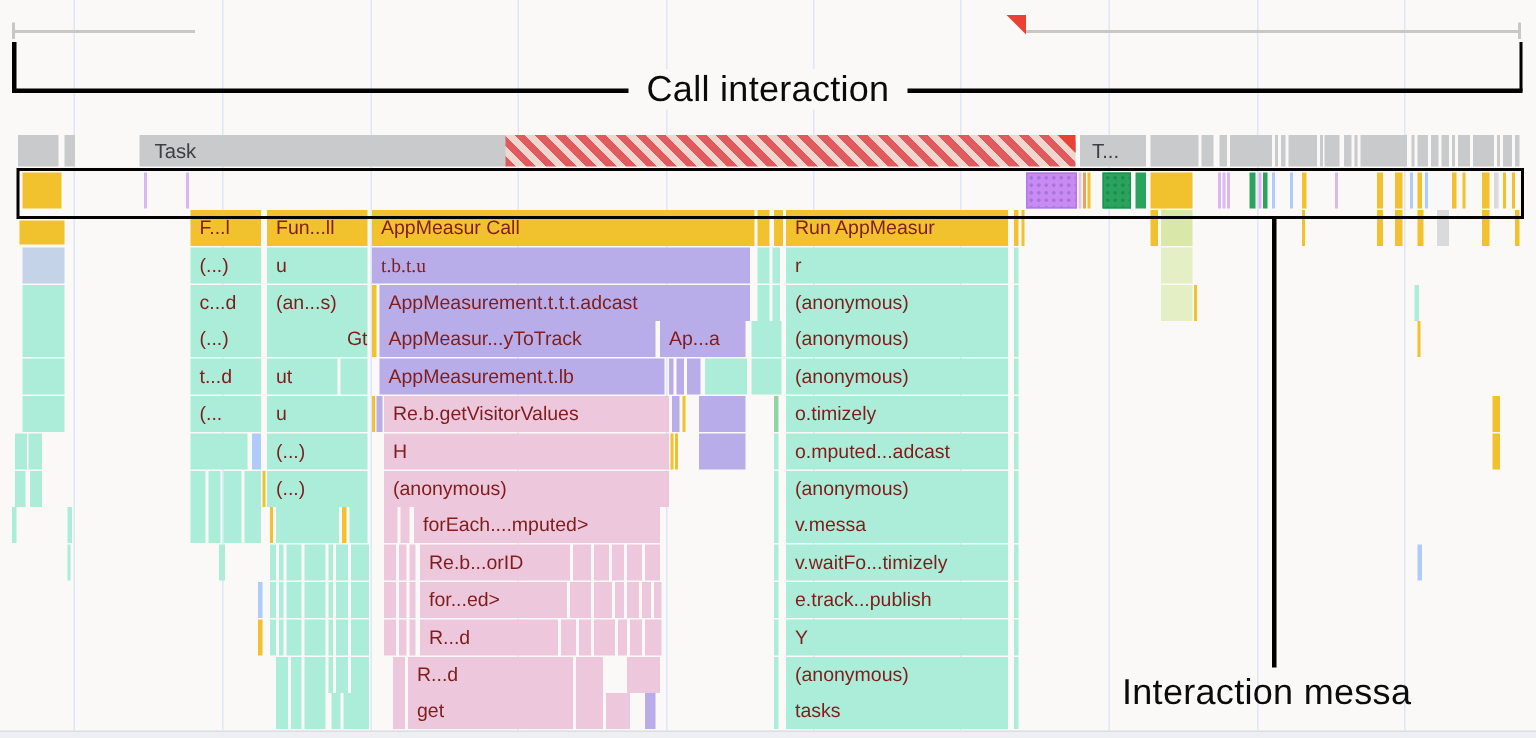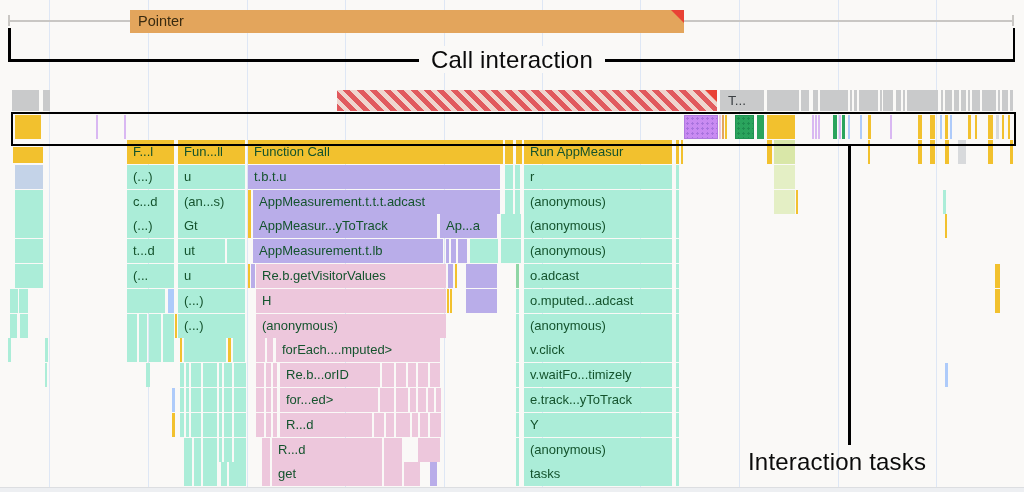--- a/index.html
+++ b/index.html
@@ -1,20 +1,20 @@
 <!DOCTYPE html>
 <html><head>
 <meta charset="utf-8">
 <style>
   html,body{margin:0;padding:0;background:#fff;}
   .stage{position:relative;width:1024px;height:492px;background:#FAF9F7;overflow:hidden;
          font-family:"Liberation Sans",sans-serif;}
   .gridline{position:absolute;top:0;width:1px;height:487px;background:#DEE7F5;z-index:1;}
   .seg{position:absolute;box-sizing:border-box;z-index:2;overflow:hidden;white-space:nowrap;}
-  .seg span{display:block;padding-left:6px;font-size:13px;color:#14532d;overflow:hidden;white-space:nowrap;}
+  .seg span{display:block;padding-left:6px;font-size:13px;color:#7f1d1d;overflow:hidden;white-space:nowrap;}
   
   .whisker{position:absolute;height:2px;background:#C9C7C4;top:20px;z-index:2;}
   .whisker-tick{position:absolute;width:2px;height:11px;background:#C9C7C4;top:15px;z-index:2;}
   
   .pointer-bar{position:absolute;left:130px;top:10px;width:554px;height:23px;background:#E3A55C;z-index:2;}
   .pointer-bar span{display:block;padding-left:8px;font-size:14.5px;line-height:23px;color:#3A2B10;}
   .corner-tri{position:absolute;width:0;height:0;z-index:3;}
   
   .bracket{position:absolute;background:#000;z-index:6;}
   .big-label{position:absolute;z-index:7;font-size:24px;color:#0B0B0B;letter-spacing:0.2px;}
@@ -53,36 +53,36 @@
       <div class="gridline" style="left: 739px;"></div>
       <div class="gridline" style="left: 838px;"></div>
       <div class="gridline" style="left: 936px;"></div>
     </div>
 
   <div class="whisker" style="left:8px;width:122px;"></div>
   <div class="whisker" style="left:684px;width:330px;"></div>
   <div class="whisker-tick" style="left:8px;"></div>
   <div class="whisker-tick" style="left:1012px;"></div>
 
-  <div class="pointer-bar">
-    <span>Pointer</span>
-  </div>
   <div class="corner-tri" style="left:671px;top:10px;border-top:13px solid #E94235;border-left:13px solid transparent;"></div>
 
   <div class="bracket" style="left:8px;top:28px;width:2.5px;height:33px;"></div>
   <div class="bracket" style="left:8px;top:59px;width:1007px;height:3px;"></div>
   <div class="bracket" style="left:1012.5px;top:28px;width:2.5px;height:33px;"></div>
   <div class="big-label center-label">
     <span>Call interaction</span>
   </div>
 
   <div id="task-left">
       <div class="seg" style="left: 12px; top: 90px; width: 27px; height: 21px; background: rgb(201, 202, 203);"></div>
       <div class="seg" style="left: 43px; top: 90px; width: 7px; height: 21px; background: rgb(201, 202, 203);"></div>
     </div>
+  <div class="task-main">
+    <span>Task</span>
+  </div>
   <div class="task-hatch"></div>
   <div class="corner-tri" style="left:705px;top:90px;border-top:12px solid #E94235;border-left:12px solid transparent;"></div>
   <div class="task-tail">
     <span>T...</span>
   </div>
   <div id="task-barcode">
       <div class="seg" style="left: 767px; top: 90px; width: 32px; height: 21px; background: rgb(201, 202, 203);"></div>
       <div class="seg" style="left: 801px; top: 90px; width: 8px; height: 21px; background: rgb(201, 202, 203);"></div>
       <div class="seg" style="left: 813px; top: 90px; width: 5px; height: 21px; background: rgb(201, 202, 203);"></div>
       <div class="seg" style="left: 820px; top: 90px; width: 28px; height: 21px; background: rgb(201, 202, 203);"></div>
@@ -142,21 +142,21 @@
 
   <div id="flame">
       <div class="seg" style="left: 13px; top: 147px; width: 30px; height: 16px; background: rgb(242, 193, 46);"></div>
       <div class="seg" style="left: 127px; top: 140px; width: 47px; height: 23.5px; background: rgb(242, 193, 46);">
         <span style="line-height: 23.5px;">F...l</span>
       </div>
       <div class="seg" style="left: 178px; top: 140px; width: 67px; height: 23.5px; background: rgb(242, 193, 46);">
         <span style="line-height: 23.5px;">Fun...ll</span>
       </div>
       <div class="seg" style="left: 248px; top: 140px; width: 255px; height: 23.5px; background: rgb(242, 193, 46);">
-        <span style="line-height: 23.5px;">Function Call</span>
+        <span style="line-height: 23.5px;">AppMeasur Call</span>
       </div>
       <div class="seg" style="left: 505px; top: 140px; width: 8px; height: 23.5px; background: rgb(242, 193, 46);"></div>
       <div class="seg" style="left: 516px; top: 140px; width: 6px; height: 23.5px; background: rgb(242, 193, 46);"></div>
       <div class="seg" style="left: 524px; top: 140px; width: 148px; height: 23.5px; background: rgb(242, 193, 46);">
         <span style="line-height: 23.5px;">Run AppMeasur</span>
       </div>
       <div class="seg" style="left: 676px; top: 140px; width: 3px; height: 23.5px; background: rgb(242, 193, 46);"></div>
       <div class="seg" style="left: 681px; top: 140px; width: 2px; height: 23.5px; background: rgb(242, 193, 46);"></div>
       <div class="seg" style="left: 767px; top: 140px; width: 5px; height: 23.5px; background: rgb(242, 193, 46);"></div>
       <div class="seg" style="left: 774px; top: 140px; width: 21px; height: 23.5px; background: rgb(217, 231, 168);"></div>
@@ -168,21 +168,21 @@
       <div class="seg" style="left: 988px; top: 140px; width: 5px; height: 23.5px; background: rgb(242, 193, 46);"></div>
       <div class="seg" style="left: 1010px; top: 140px; width: 3px; height: 23.5px; background: rgb(242, 193, 46);"></div>
       <div class="seg" style="left: 15px; top: 165px; width: 28px; height: 23.5px; background: rgb(196, 211, 232);"></div>
       <div class="seg" style="left: 127px; top: 165px; width: 47px; height: 23.5px; background: rgb(171, 237, 216);">
         <span style="line-height: 23.5px;">(...)</span>
       </div>
       <div class="seg" style="left: 178px; top: 165px; width: 67px; height: 23.5px; background: rgb(171, 237, 216);">
         <span style="line-height: 23.5px;">u</span>
       </div>
       <div class="seg" style="left: 248px; top: 165px; width: 252px; height: 23.5px; background: rgb(185, 173, 233);">
-        <span style="line-height: 23.5px;">t.b.t.u</span>
+        <span style="line-height: 23.5px; font-family: Liberation Serif, serif;">t.b.t.u</span>
       </div>
       <div class="seg" style="left: 505px; top: 165px; width: 8px; height: 23.5px; background: rgb(171, 237, 216);"></div>
       <div class="seg" style="left: 515px; top: 165px; width: 5px; height: 23.5px; background: rgb(171, 237, 216);"></div>
       <div class="seg" style="left: 524px; top: 165px; width: 148px; height: 23.5px; background: rgb(171, 237, 216);">
         <span style="line-height: 23.5px;">r</span>
       </div>
       <div class="seg" style="left: 676px; top: 165px; width: 3px; height: 23.5px; background: rgb(171, 237, 216);"></div>
       <div class="seg" style="left: 774px; top: 165px; width: 21px; height: 23.5px; background: rgb(228, 239, 197);"></div>
       <div class="seg" style="left: 15px; top: 190px; width: 28px; height: 23.5px; background: rgb(171, 237, 216);"></div>
       <div class="seg" style="left: 127px; top: 190px; width: 47px; height: 23.5px; background: rgb(171, 237, 216);">
@@ -202,21 +202,21 @@
       </div>
       <div class="seg" style="left: 676px; top: 190px; width: 3px; height: 23.5px; background: rgb(171, 237, 216);"></div>
       <div class="seg" style="left: 774px; top: 190px; width: 21px; height: 23.5px; background: rgb(228, 239, 197);"></div>
       <div class="seg" style="left: 796px; top: 190px; width: 2px; height: 23.5px; background: rgb(242, 193, 46);"></div>
       <div class="seg" style="left: 943px; top: 190px; width: 3px; height: 23.5px; background: rgb(171, 237, 216);"></div>
       <div class="seg" style="left: 15px; top: 214px; width: 28px; height: 23.5px; background: rgb(171, 237, 216);"></div>
       <div class="seg" style="left: 127px; top: 214px; width: 47px; height: 23.5px; background: rgb(171, 237, 216);">
         <span style="line-height: 23.5px;">(...)</span>
       </div>
       <div class="seg" style="left: 178px; top: 214px; width: 67px; height: 23.5px; background: rgb(171, 237, 216);">
-        <span style="line-height: 23.5px;">Gt</span>
+        <span style="line-height: 23.5px; text-align: right;">Gt</span>
       </div>
       <div class="seg" style="left: 248px; top: 214px; width: 3px; height: 23.5px; background: rgb(242, 193, 46);"></div>
       <div class="seg" style="left: 253px; top: 214px; width: 184px; height: 23.5px; background: rgb(185, 173, 233);">
         <span style="line-height: 23.5px;">AppMeasur...yToTrack</span>
       </div>
       <div class="seg" style="left: 440px; top: 214px; width: 57px; height: 23.5px; background: rgb(185, 173, 233);">
         <span style="line-height: 23.5px;">Ap...a</span>
       </div>
       <div class="seg" style="left: 501px; top: 214px; width: 20px; height: 23.5px; background: rgb(171, 237, 216);"></div>
       <div class="seg" style="left: 524px; top: 214px; width: 148px; height: 23.5px; background: rgb(171, 237, 216);">
@@ -254,21 +254,21 @@
       <div class="seg" style="left: 248px; top: 264px; width: 2px; height: 23.5px; background: rgb(242, 193, 46);"></div>
       <div class="seg" style="left: 251px; top: 264px; width: 4px; height: 23.5px; background: rgb(185, 173, 233);"></div>
       <div class="seg" style="left: 256px; top: 264px; width: 190px; height: 23.5px; background: rgb(237, 199, 220);">
         <span style="line-height: 23.5px;">Re.b.getVisitorValues</span>
       </div>
       <div class="seg" style="left: 448px; top: 264px; width: 5px; height: 23.5px; background: rgb(185, 173, 233);"></div>
       <div class="seg" style="left: 455px; top: 264px; width: 2px; height: 23.5px; background: rgb(242, 193, 46);"></div>
       <div class="seg" style="left: 466px; top: 264px; width: 31px; height: 23.5px; background: rgb(185, 173, 233);"></div>
       <div class="seg" style="left: 516px; top: 264px; width: 3px; height: 23.5px; background: rgb(143, 214, 165);"></div>
       <div class="seg" style="left: 524px; top: 264px; width: 148px; height: 23.5px; background: rgb(171, 237, 216);">
-        <span style="line-height: 23.5px;">o.adcast</span>
+        <span style="line-height: 23.5px;">o.timizely</span>
       </div>
       <div class="seg" style="left: 676px; top: 264px; width: 3px; height: 23.5px; background: rgb(171, 237, 216);"></div>
       <div class="seg" style="left: 995px; top: 264px; width: 5px; height: 23.5px; background: rgb(242, 193, 46);"></div>
       <div class="seg" style="left: 10px; top: 289px; width: 8px; height: 23.5px; background: rgb(171, 237, 216);"></div>
       <div class="seg" style="left: 19px; top: 289px; width: 9px; height: 23.5px; background: rgb(171, 237, 216);"></div>
       <div class="seg" style="left: 127px; top: 289px; width: 38px; height: 23.5px; background: rgb(171, 237, 216);"></div>
       <div class="seg" style="left: 168px; top: 289px; width: 6px; height: 23.5px; background: rgb(174, 203, 250);"></div>
       <div class="seg" style="left: 178px; top: 289px; width: 67px; height: 23.5px; background: rgb(171, 237, 216);">
         <span style="line-height: 23.5px;">(...)</span>
       </div>
@@ -312,21 +312,21 @@
       <div class="seg" style="left: 184px; top: 338px; width: 42px; height: 23.5px; background: rgb(171, 237, 216);"></div>
       <div class="seg" style="left: 228px; top: 338px; width: 3px; height: 23.5px; background: rgb(242, 193, 46);"></div>
       <div class="seg" style="left: 233px; top: 338px; width: 12px; height: 23.5px; background: rgb(171, 237, 216);"></div>
       <div class="seg" style="left: 256px; top: 338px; width: 9px; height: 23.5px; background: rgb(237, 199, 220);"></div>
       <div class="seg" style="left: 267px; top: 338px; width: 6px; height: 23.5px; background: rgb(237, 199, 220);"></div>
       <div class="seg" style="left: 276px; top: 338px; width: 164px; height: 23.5px; background: rgb(237, 199, 220);">
         <span style="line-height: 23.5px;">forEach....mputed&gt;</span>
       </div>
       <div class="seg" style="left: 516px; top: 338px; width: 3px; height: 23.5px; background: rgb(171, 237, 216);"></div>
       <div class="seg" style="left: 524px; top: 338px; width: 148px; height: 23.5px; background: rgb(171, 237, 216);">
-        <span style="line-height: 23.5px;">v.click</span>
+        <span style="line-height: 23.5px;">v.messa</span>
       </div>
       <div class="seg" style="left: 676px; top: 338px; width: 3px; height: 23.5px; background: rgb(171, 237, 216);"></div>
       <div class="seg" style="left: 45px; top: 363px; width: 2px; height: 23.5px; background: rgb(171, 237, 216);"></div>
       <div class="seg" style="left: 146px; top: 363px; width: 4px; height: 23.5px; background: rgb(171, 237, 216);"></div>
       <div class="seg" style="left: 180px; top: 363px; width: 4px; height: 23.5px; background: rgb(171, 237, 216);"></div>
       <div class="seg" style="left: 186px; top: 363px; width: 3px; height: 23.5px; background: rgb(171, 237, 216);"></div>
       <div class="seg" style="left: 191px; top: 363px; width: 10px; height: 23.5px; background: rgb(171, 237, 216);"></div>
       <div class="seg" style="left: 203px; top: 363px; width: 14px; height: 23.5px; background: rgb(171, 237, 216);"></div>
       <div class="seg" style="left: 219px; top: 363px; width: 3px; height: 23.5px; background: rgb(171, 237, 216);"></div>
       <div class="seg" style="left: 224px; top: 363px; width: 8px; height: 23.5px; background: rgb(171, 237, 216);"></div>
@@ -363,21 +363,21 @@
         <span style="line-height: 23.5px;">for...ed&gt;</span>
       </div>
       <div class="seg" style="left: 380px; top: 388px; width: 14px; height: 23.5px; background: rgb(237, 199, 220);"></div>
       <div class="seg" style="left: 396px; top: 388px; width: 12px; height: 23.5px; background: rgb(237, 199, 220);"></div>
       <div class="seg" style="left: 410px; top: 388px; width: 6px; height: 23.5px; background: rgb(237, 199, 220);"></div>
       <div class="seg" style="left: 418px; top: 388px; width: 8px; height: 23.5px; background: rgb(237, 199, 220);"></div>
       <div class="seg" style="left: 428px; top: 388px; width: 6px; height: 23.5px; background: rgb(237, 199, 220);"></div>
       <div class="seg" style="left: 436px; top: 388px; width: 5px; height: 23.5px; background: rgb(237, 199, 220);"></div>
       <div class="seg" style="left: 516px; top: 388px; width: 3px; height: 23.5px; background: rgb(171, 237, 216);"></div>
       <div class="seg" style="left: 524px; top: 388px; width: 148px; height: 23.5px; background: rgb(171, 237, 216);">
-        <span style="line-height: 23.5px;">e.track...yToTrack</span>
+        <span style="line-height: 23.5px;">e.track...publish</span>
       </div>
       <div class="seg" style="left: 676px; top: 388px; width: 3px; height: 23.5px; background: rgb(171, 237, 216);"></div>
       <div class="seg" style="left: 172px; top: 413px; width: 3px; height: 23.5px; background: rgb(242, 193, 46);"></div>
       <div class="seg" style="left: 180px; top: 413px; width: 4px; height: 23.5px; background: rgb(171, 237, 216);"></div>
       <div class="seg" style="left: 186px; top: 413px; width: 3px; height: 23.5px; background: rgb(171, 237, 216);"></div>
       <div class="seg" style="left: 191px; top: 413px; width: 10px; height: 23.5px; background: rgb(171, 237, 216);"></div>
       <div class="seg" style="left: 203px; top: 413px; width: 14px; height: 23.5px; background: rgb(171, 237, 216);"></div>
       <div class="seg" style="left: 219px; top: 413px; width: 3px; height: 23.5px; background: rgb(171, 237, 216);"></div>
       <div class="seg" style="left: 224px; top: 413px; width: 8px; height: 23.5px; background: rgb(171, 237, 216);"></div>
       <div class="seg" style="left: 234px; top: 413px; width: 12px; height: 23.5px; background: rgb(171, 237, 216);"></div>
@@ -430,17 +430,17 @@
       <div class="seg" style="left: 516px; top: 462px; width: 3px; height: 23.5px; background: rgb(171, 237, 216);"></div>
       <div class="seg" style="left: 524px; top: 462px; width: 148px; height: 23.5px; background: rgb(171, 237, 216);">
         <span style="line-height: 23.5px;">tasks</span>
       </div>
       <div class="seg" style="left: 676px; top: 462px; width: 3px; height: 23.5px; background: rgb(171, 237, 216);"></div>
     </div>
 
   <div class="event-rect"></div>
   <div class="pointer-line"></div>
   <div class="big-label interaction-tasks">
-    <span>Interaction tasks</span>
+    <span>Interaction messa</span>
   </div>
 
   <div class="bottom-strip"></div>
 </div>
 
 </body></html>

